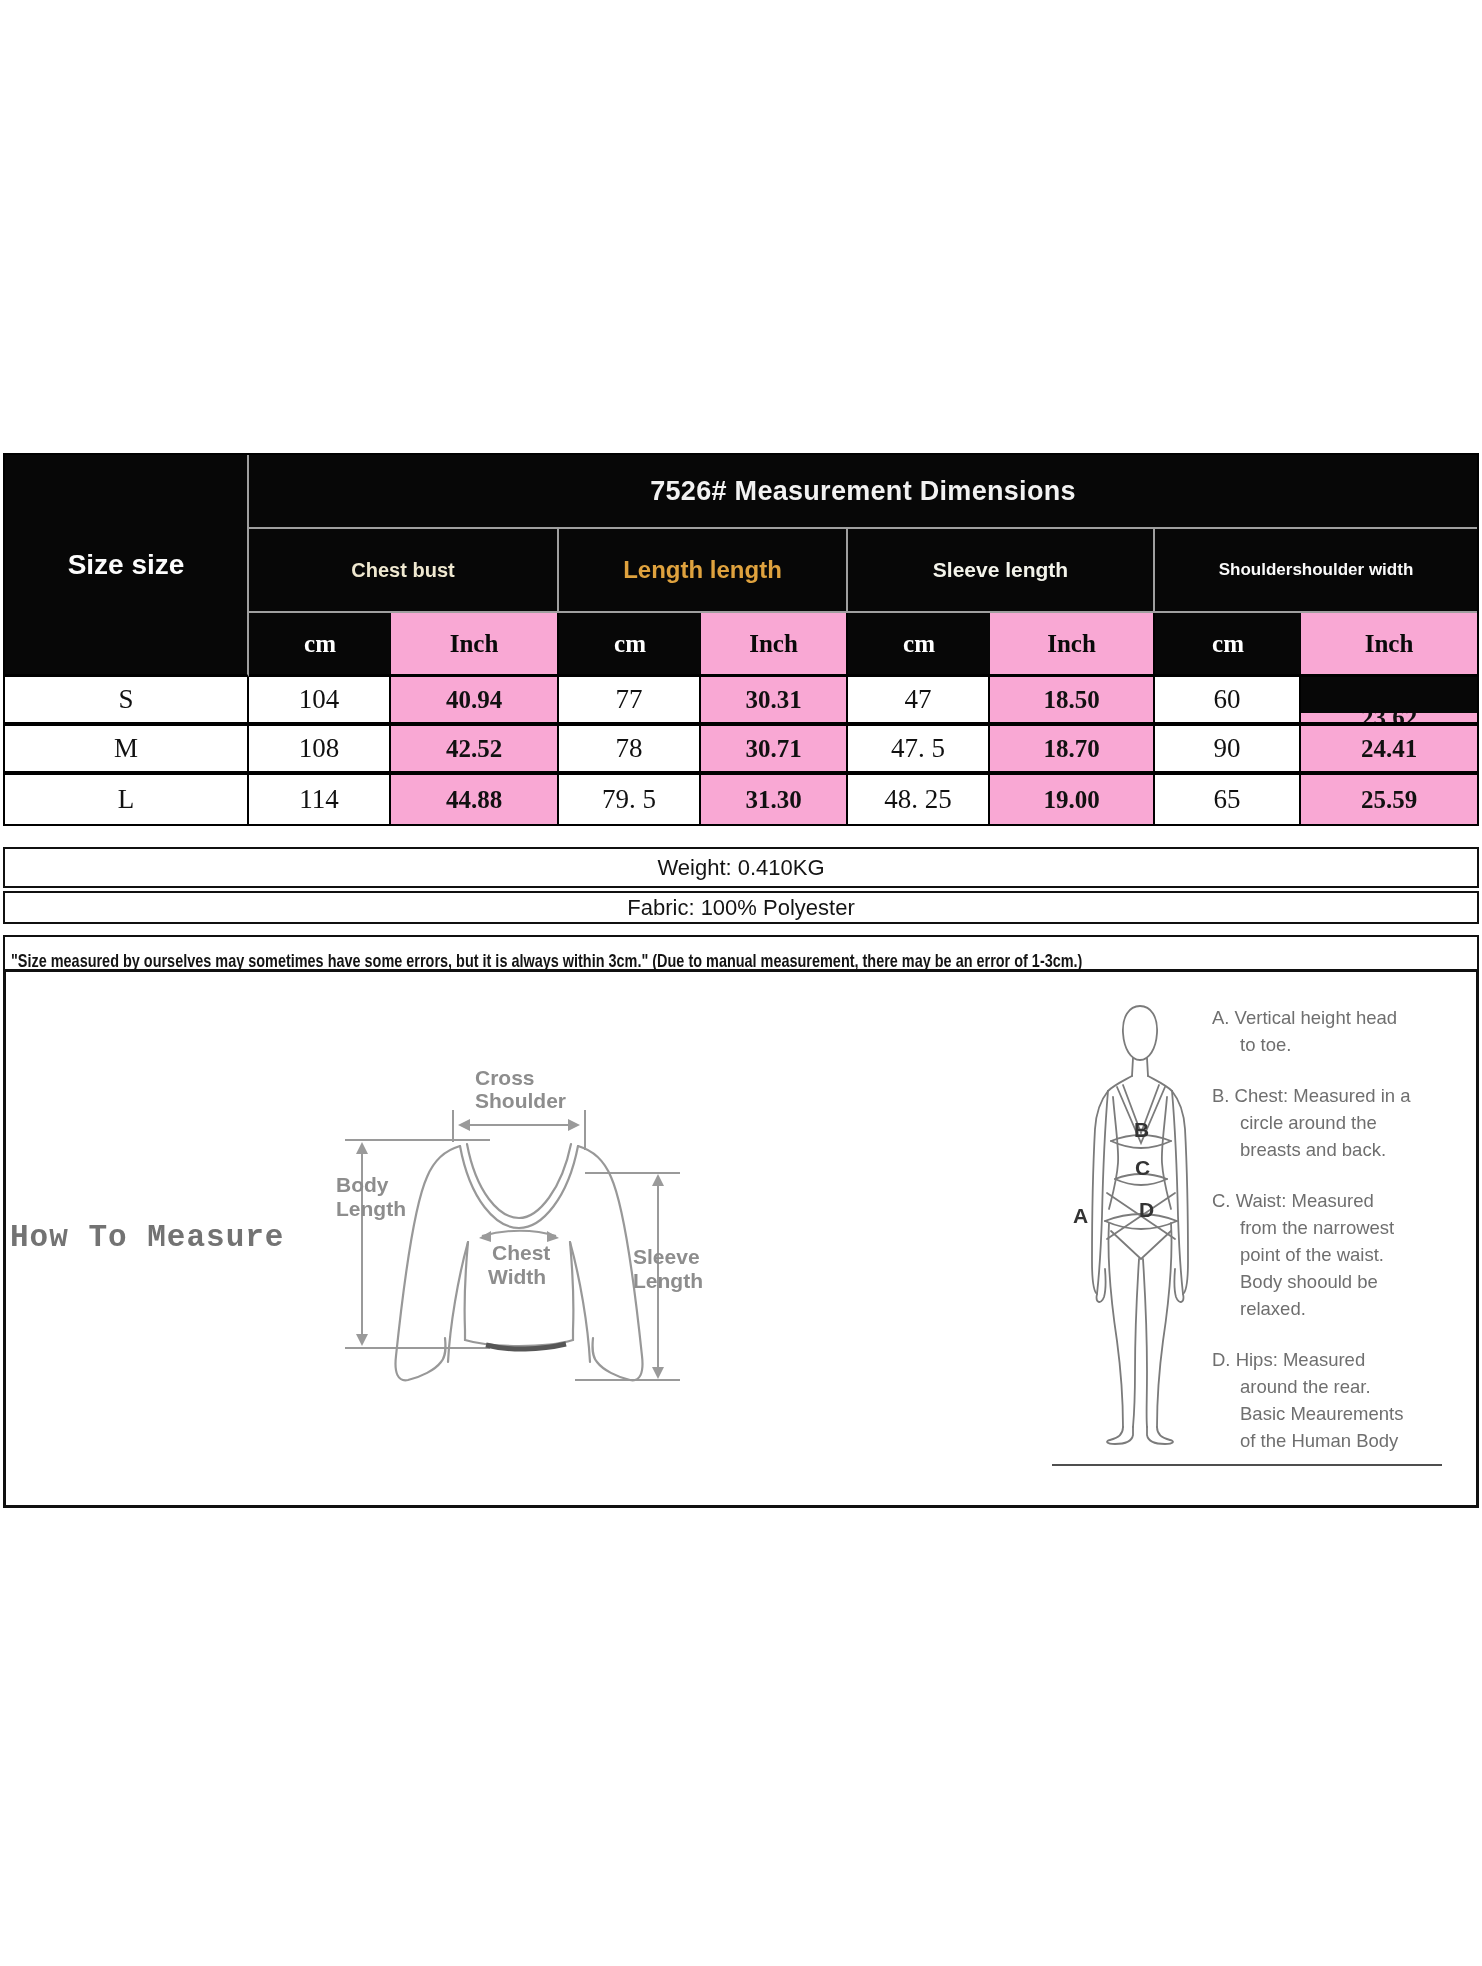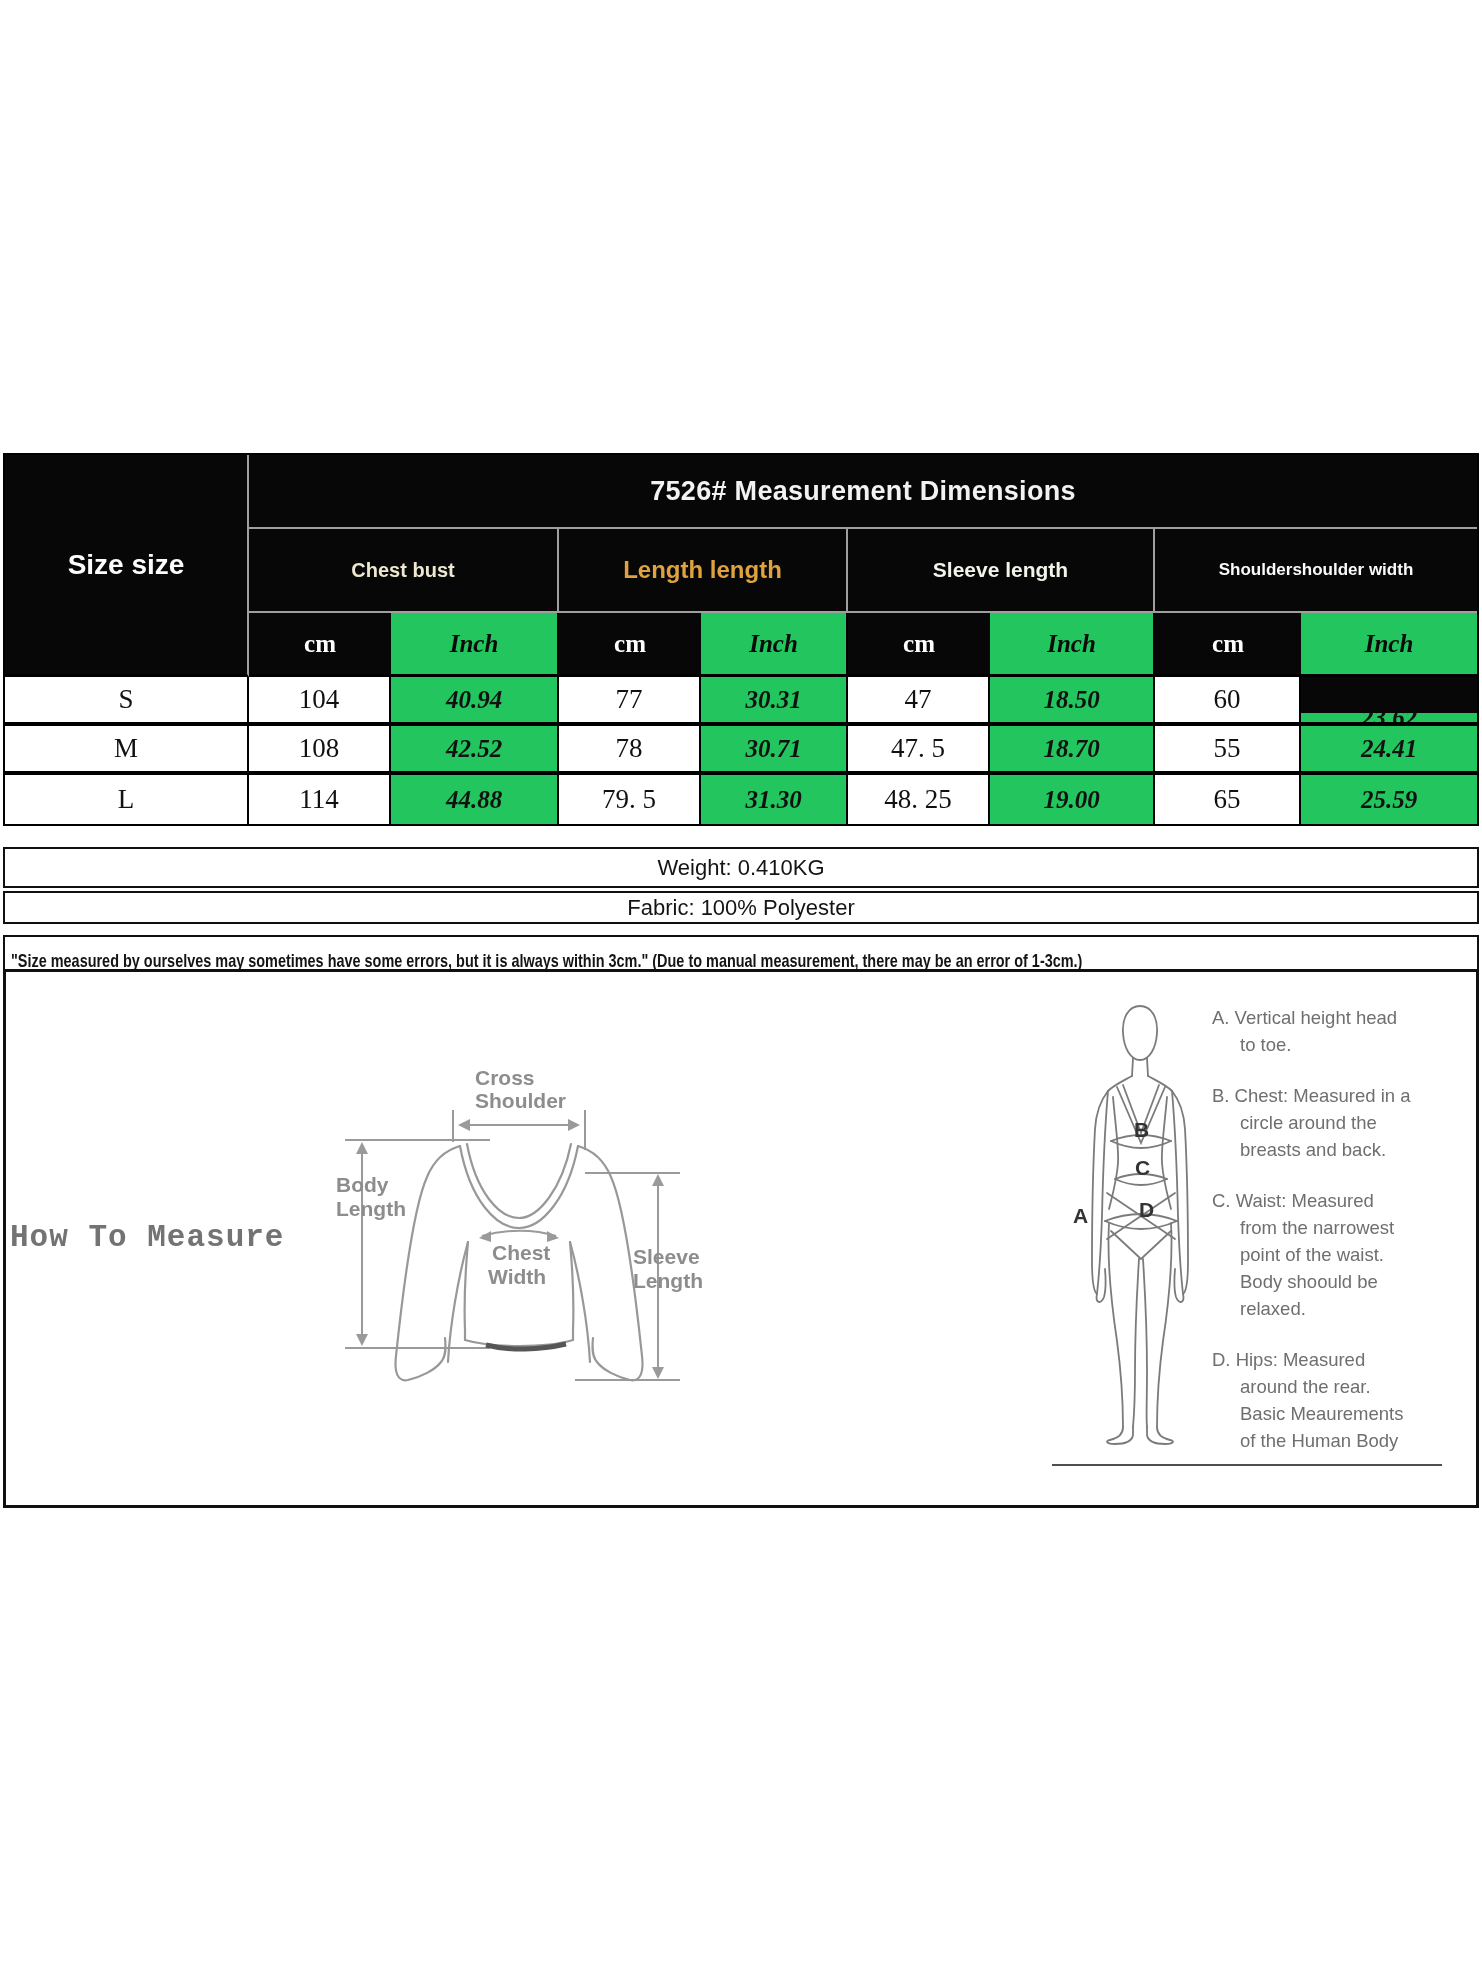--- a/index.html
+++ b/index.html
@@ -7,21 +7,21 @@
         font-family:"Liberation Sans",sans-serif;}
   
   .size-table{position:absolute;left:3px;top:453px;width:1476px;box-sizing:border-box;
     display:grid;
     grid-template-columns:244px 142px 168px 142px 147px 142px 165px 146px 1fr;
     grid-template-rows:74px 84px 64px 49px 49px 49px;
     background:#070707;border:2px solid #000;}
   .cell{display:flex;align-items:center;justify-content:center;box-sizing:border-box;overflow:hidden;}
   .dark{background:#070707;}
   .white{background:#ffffff;}
-  .yellow{background:#22c55e;font-style:italic;}
+  .yellow{background:#f9a8d4;}
   .gray-r{border-right:2px solid #9f9f9f;}
   .gray-b{border-bottom:2px solid #9f9f9f;}
   .blk-r{border-right:2px solid #000;}
   .blk-b3{border-bottom:3px solid #000;}
   .blk-b4{border-bottom:4px solid #000;}
   .title-cell{font-size:27px;font-weight:bold;color:#f2f2f2;letter-spacing:.3px;}
   .size-head{font-size:28px;font-weight:bold;color:#fdfdfd;}
   .g-chest{font-size:20px;font-weight:bold;color:#efe8d0;}
   .g-length{font-size:24px;font-weight:bold;color:#dfa23e;}
   .g-sleeve{font-size:21px;font-weight:bold;color:#f3f3ea;}
@@ -88,21 +88,21 @@
     <div class="cell white ser blk-r blk-b4" style="grid-column:8;grid-row:4;">60</div>
     <div class="cell yellow serb blk-b4" style="grid-column:9;grid-row:4;margin-top:36px;">23.62</div>
 
     <div class="cell white ser blk-r blk-b4" style="grid-column:1;grid-row:5;">M</div>
     <div class="cell white ser blk-r blk-b4" style="grid-column:2;grid-row:5;">108</div>
     <div class="cell yellow serb blk-r blk-b4" style="grid-column:3;grid-row:5;">42.52</div>
     <div class="cell white ser blk-r blk-b4" style="grid-column:4;grid-row:5;">78</div>
     <div class="cell yellow serb blk-r blk-b4" style="grid-column:5;grid-row:5;">30.71</div>
     <div class="cell white ser blk-r blk-b4" style="grid-column:6;grid-row:5;">47. 5</div>
     <div class="cell yellow serb blk-r blk-b4" style="grid-column:7;grid-row:5;">18.70</div>
-    <div class="cell white ser blk-r blk-b4" style="grid-column:8;grid-row:5;">55</div>
+    <div class="cell white ser blk-r blk-b4" style="grid-column:8;grid-row:5;">90</div>
     <div class="cell yellow serb blk-b4" style="grid-column:9;grid-row:5;text-align:right;">24.41</div>
 
     <div class="cell white ser blk-r" style="grid-column:1;grid-row:6;">L</div>
     <div class="cell white ser blk-r" style="grid-column:2;grid-row:6;">114</div>
     <div class="cell yellow serb blk-r" style="grid-column:3;grid-row:6;">44.88</div>
     <div class="cell white ser blk-r" style="grid-column:4;grid-row:6;">79. 5</div>
     <div class="cell yellow serb blk-r" style="grid-column:5;grid-row:6;">31.30</div>
     <div class="cell white ser blk-r" style="grid-column:6;grid-row:6;">48. 25</div>
     <div class="cell yellow serb blk-r" style="grid-column:7;grid-row:6;">19.00</div>
     <div class="cell white ser blk-r" style="grid-column:8;grid-row:6;">65</div>

